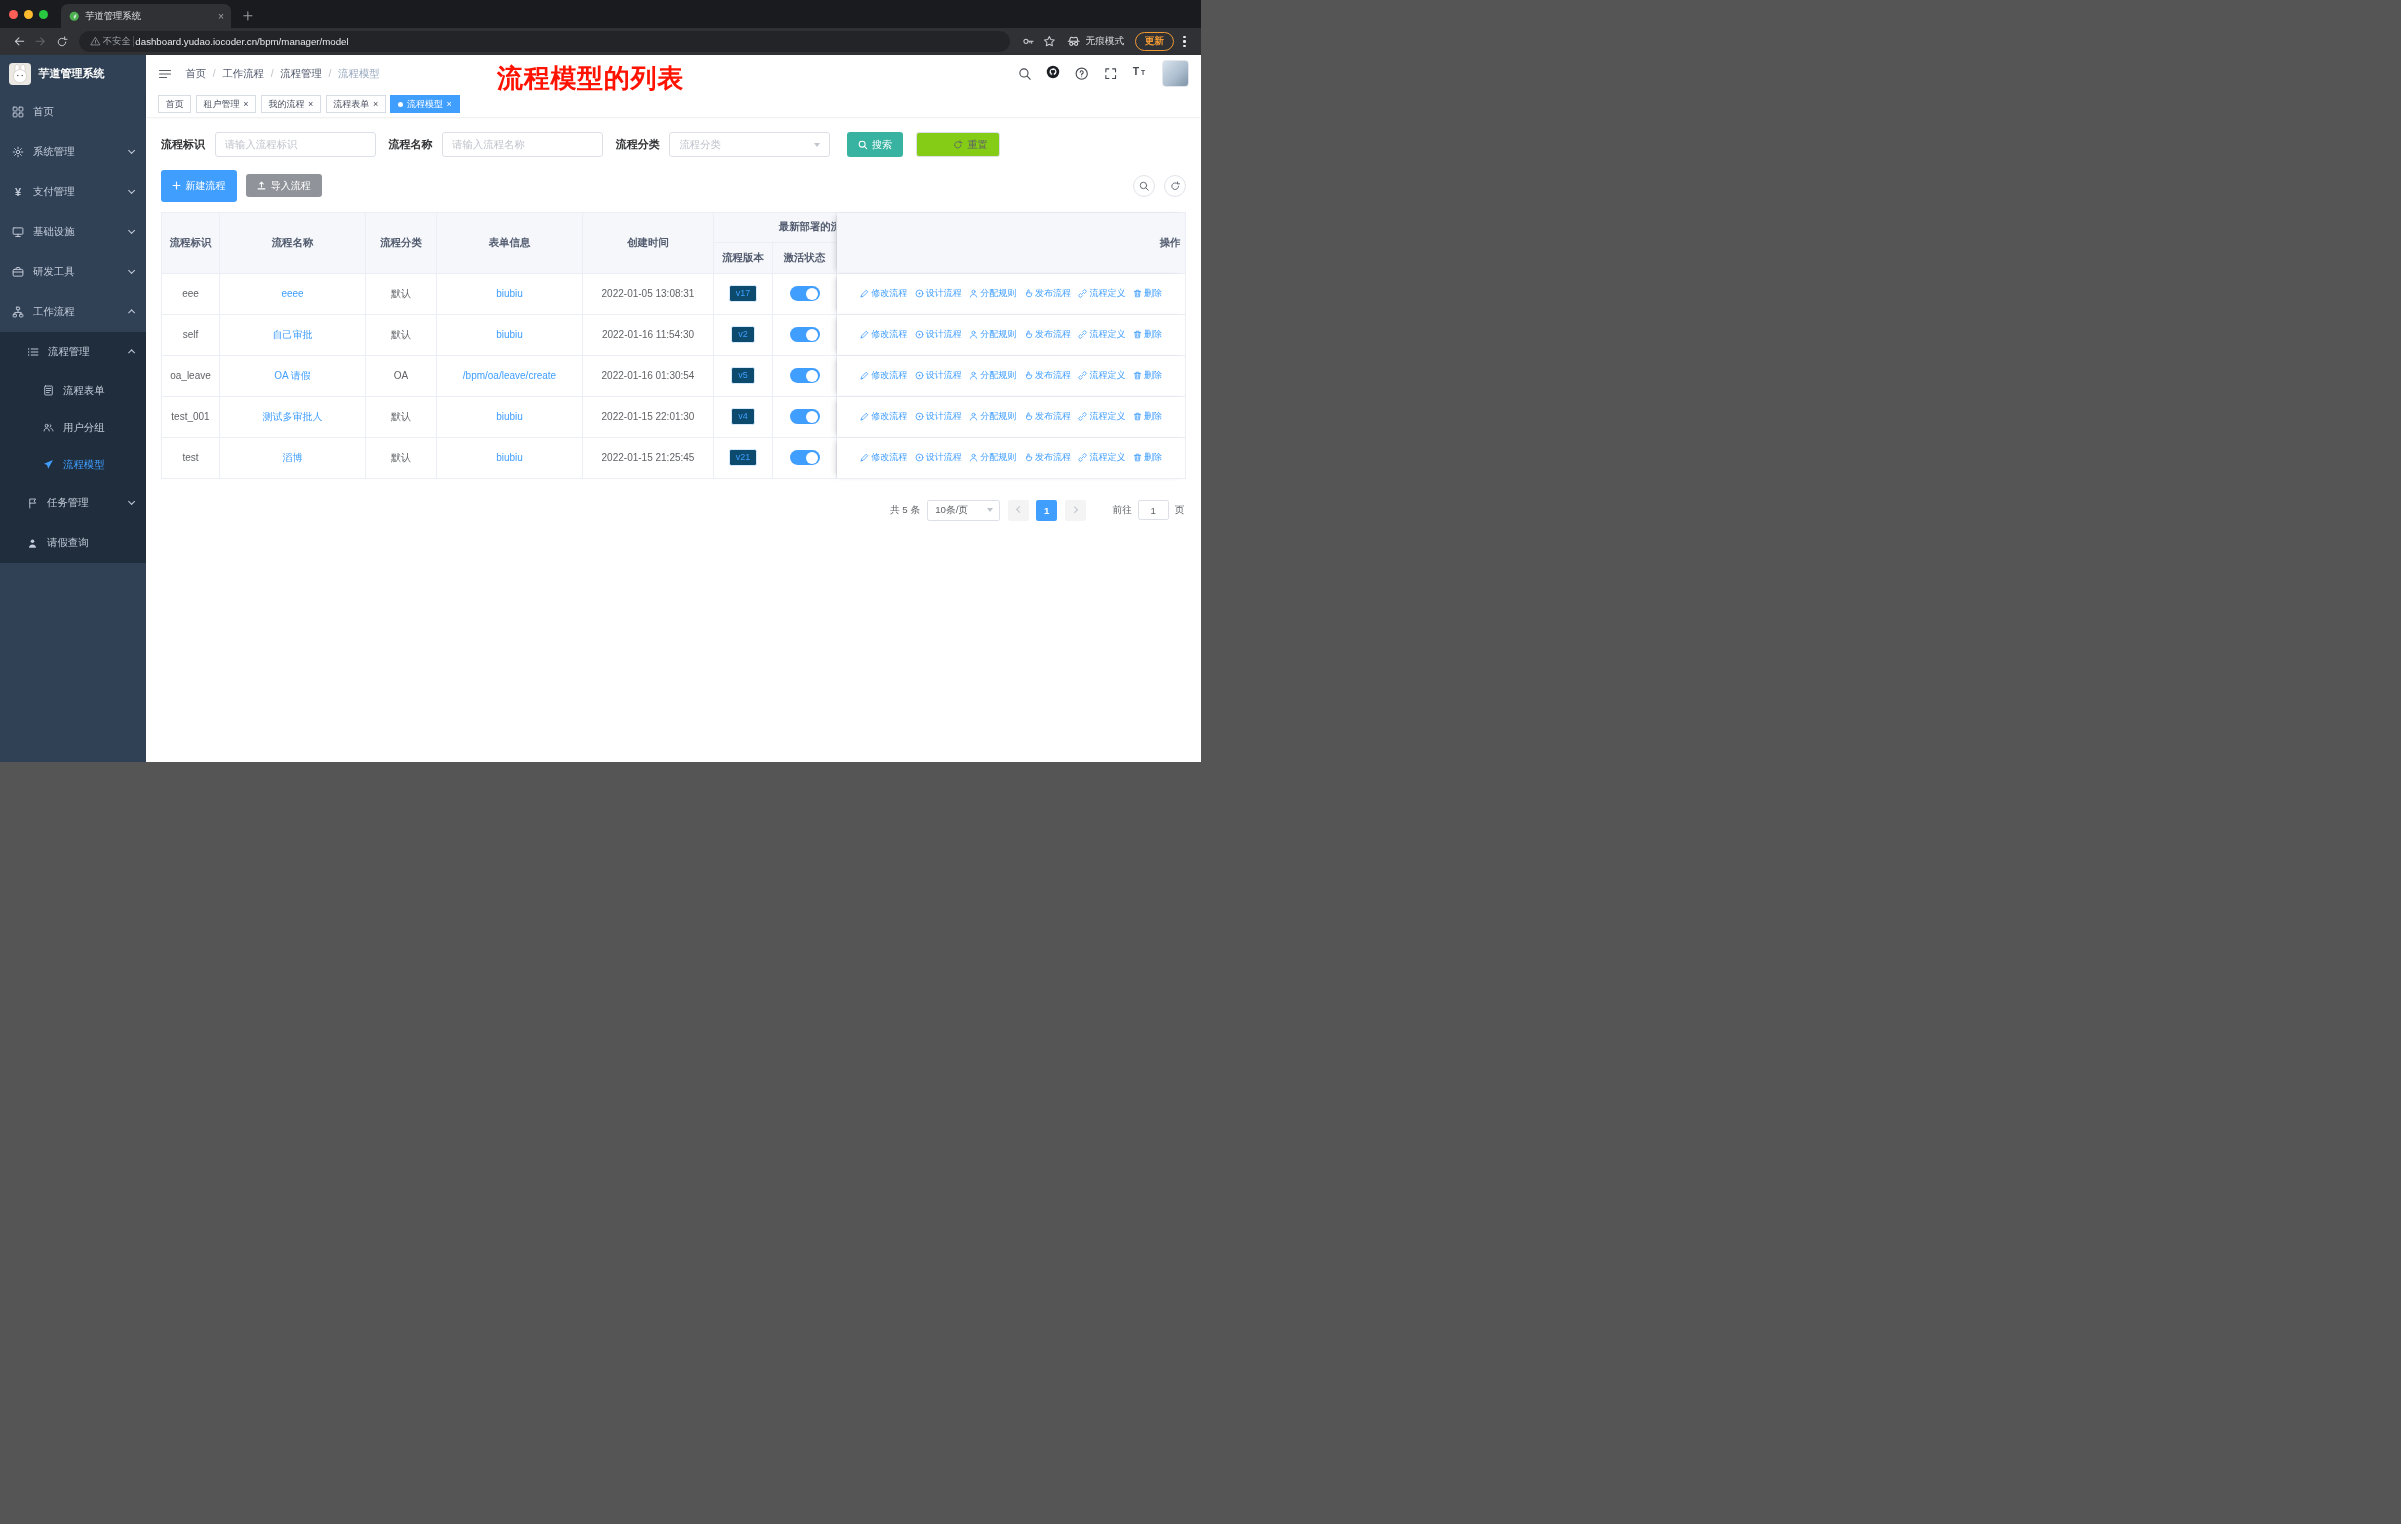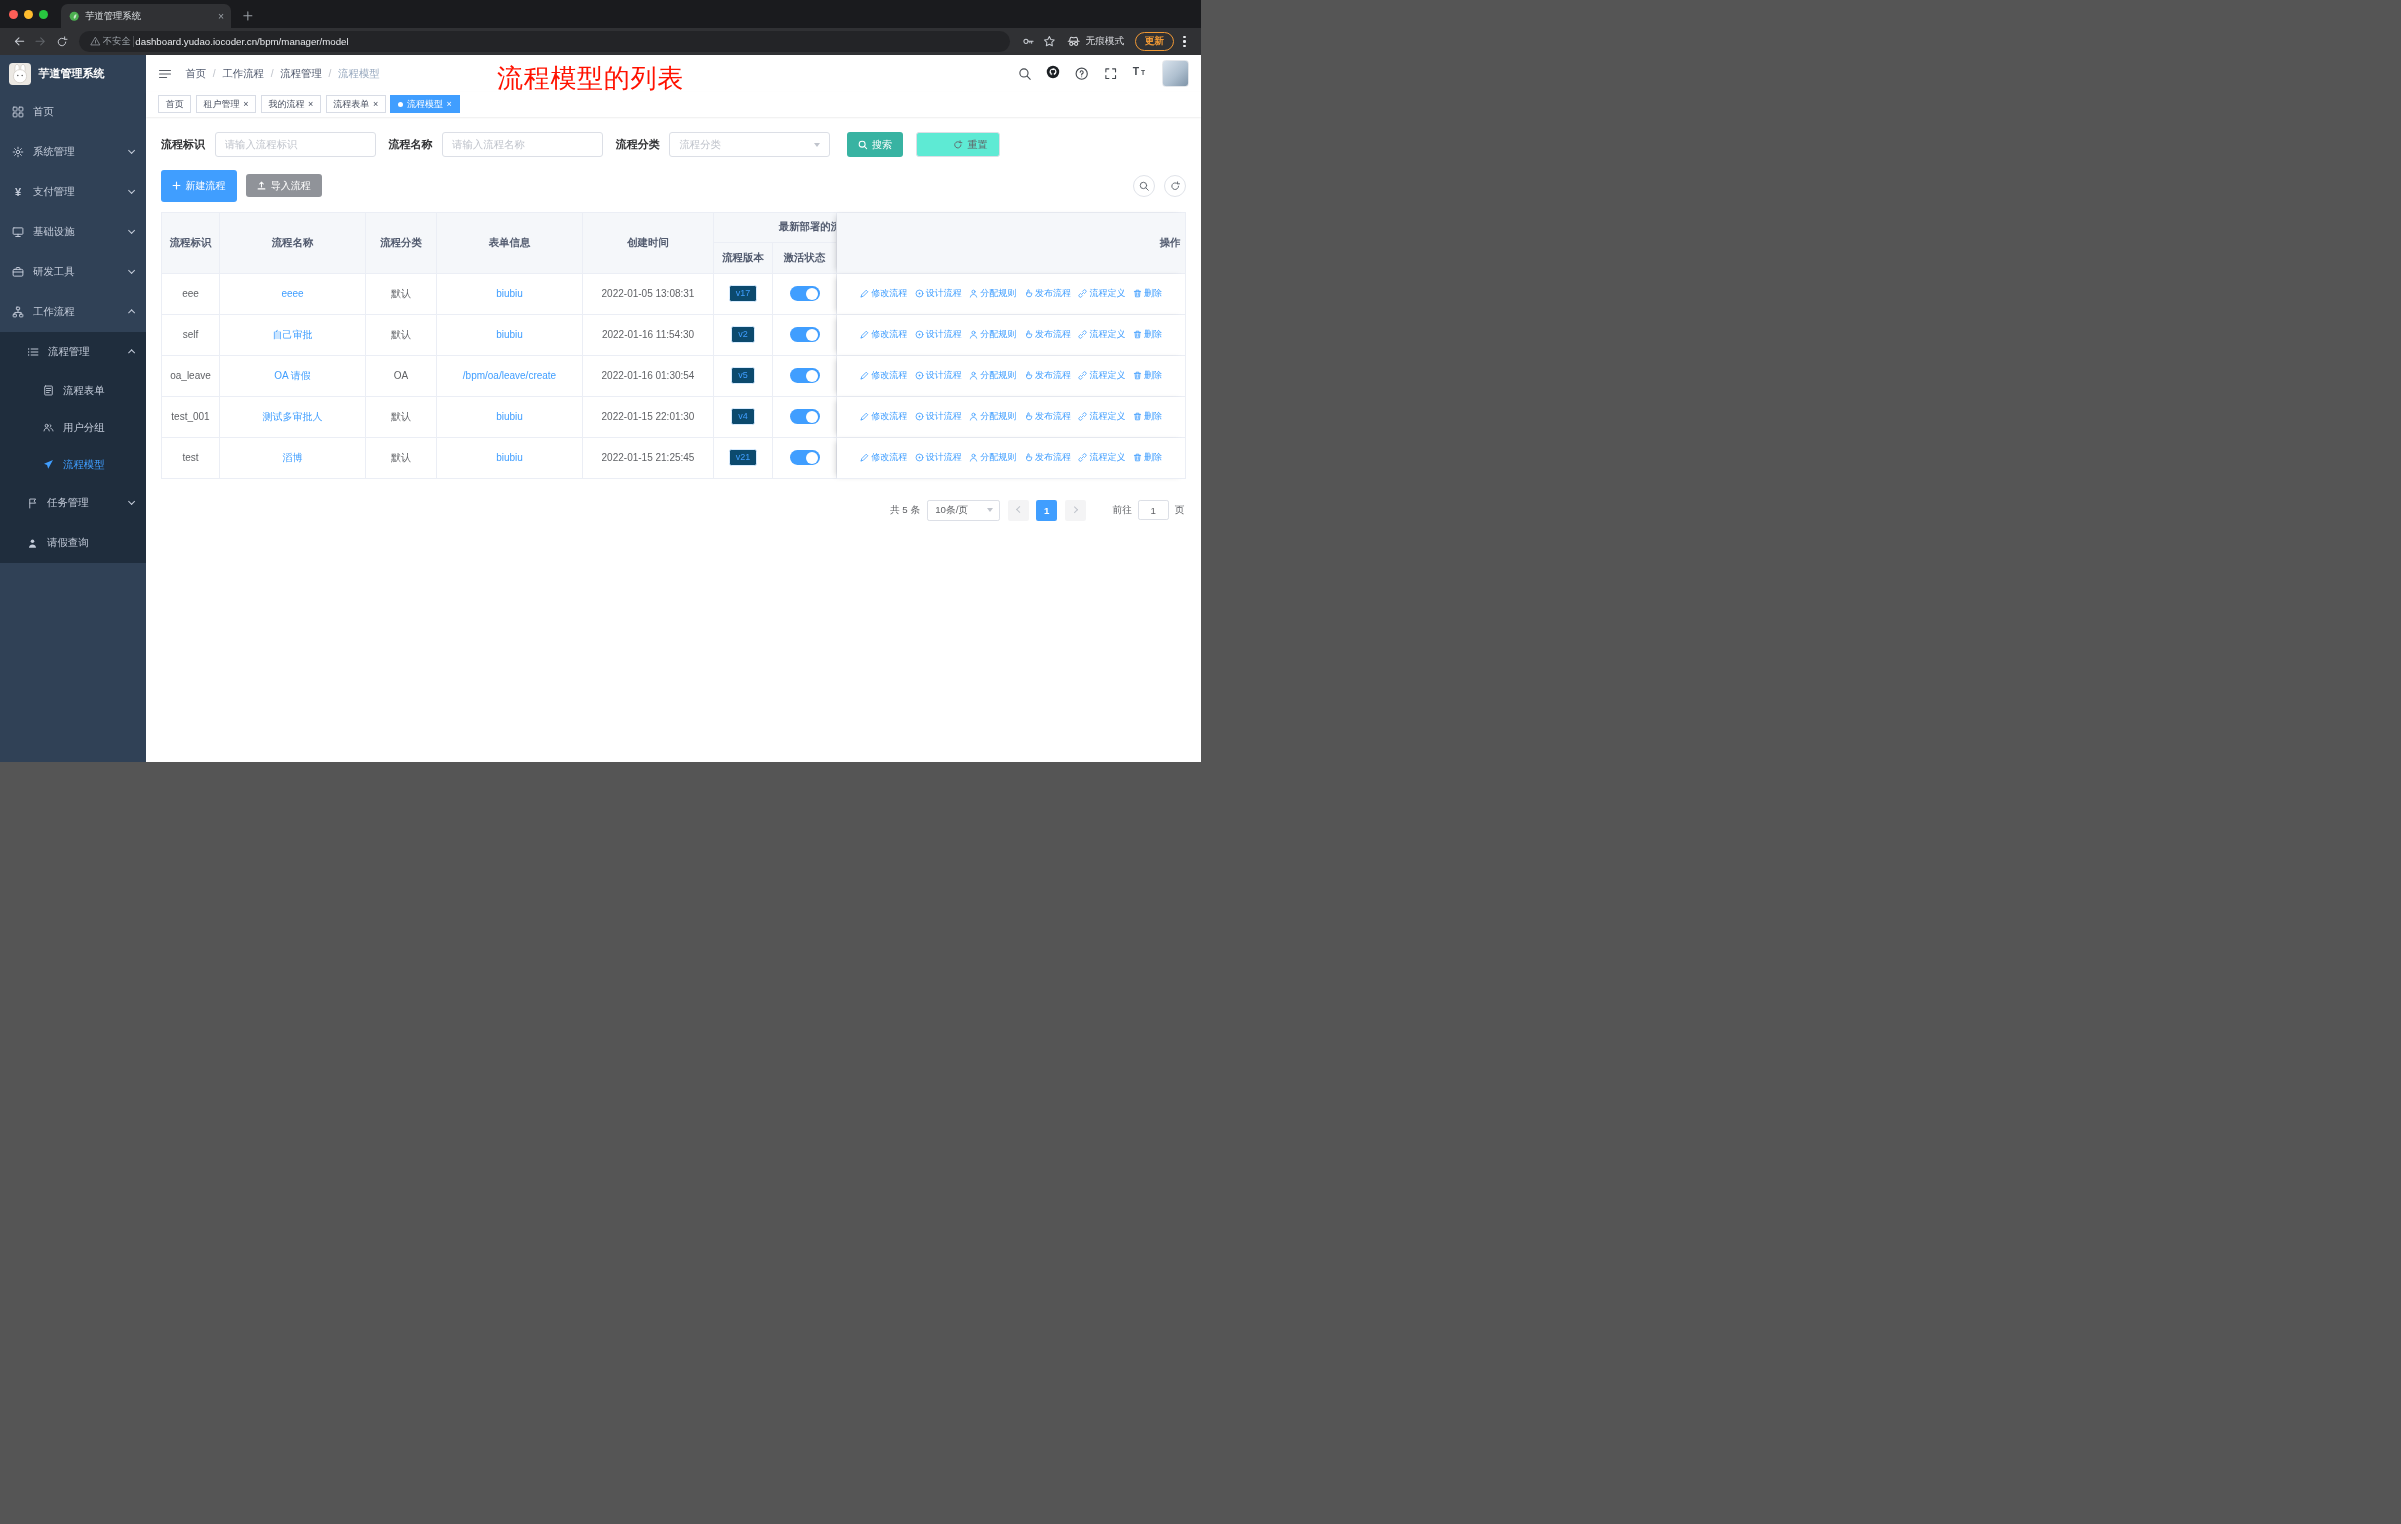--- a/index.html
+++ b/index.html
@@ -70,21 +70,21 @@
 
   
   .filters{display:flex;align-items:center;}
   .f-label{font-size:11px;font-weight:700;color:#303133;margin-right:9.7px;white-space:nowrap;}
   .f-input{width:161px;height:25px;border:0.7px solid #dcdfe6;border-radius:3px;padding:0 9px;font-size:10.4px;color:#606266;outline:none;margin-right:12.7px;font-family:inherit;}
   .f-input::placeholder{color:#c0c4cc;}
   .f-select{width:161px;height:25px;border:0.7px solid #dcdfe6;border-radius:3px;padding:0 9px;display:flex;align-items:center;justify-content:space-between;color:#c0c4cc;font-size:10.4px;margin-right:16.4px;cursor:pointer;background:#fff;}
   .caret{width:0;height:0;border-left:3.3px solid transparent;border-right:3.3px solid transparent;border-top:4.1px solid #c0c4cc;}
   .btn{height:25px;display:inline-flex;align-items:center;gap:4.5px;padding:0 11px;border-radius:3px;font-size:10px;cursor:pointer;border:none;white-space:nowrap;font-family:inherit;}
   .btn-search{background:var(--search_button);color:#fff;margin-right:13.4px;}
-  .btn-reset{background:#5eead4;border:0.7px solid #dcdfe6;color:#606266;padding-left:36px;}
+  .btn-reset{background:#84cc16;border:0.7px solid #dcdfe6;color:#606266;padding-left:36px;}
 
   
   .actions-row{display:flex;align-items:center;margin-top:12.7px;}
   .btn-create{background:var(--primary);color:#fff;height:32px;margin-right:9.7px;}
   .btn-import{background:#909399;color:#fff;height:23px;}
   .mini-group{margin-left:auto;display:flex;gap:9px;}
   .circle-btn{width:22px;height:22px;border:0.7px solid #e0e3e9;border-radius:50%;display:flex;align-items:center;justify-content:center;color:#60666d;background:#fff;cursor:pointer;}
 
   
   .tbl-wrap{margin-top:9.7px;}
@@ -109,21 +109,21 @@
   .psel{width:73px;height:21px;border:0.7px solid #dcdfe6;border-radius:2.2px;display:flex;align-items:center;justify-content:space-between;padding:0 6.7px;cursor:pointer;background:#fff;}
   .pbtn{width:21px;height:21px;background:#f4f4f5;border-radius:2.2px;display:flex;align-items:center;justify-content:center;color:#c0c4cc;cursor:pointer;}
   .pbtn.cur{background:var(--primary);color:#fff;font-weight:700;}
   .chev{width:5.2px;height:5.2px;border-left:1.2px solid currentColor;border-bottom:1.2px solid currentColor;display:inline-block;}
   .chev.left{transform:rotate(45deg) translate(0.7px,-0.7px);}
   .chev.right{transform:rotate(-135deg) translate(0.7px,-0.7px);}
   .goto-group{display:flex;align-items:center;gap:6px;margin-left:19.4px;}
   .goto-input{width:31px;height:20px;border:0.7px solid #dcdfe6;border-radius:2.2px;text-align:center;font-size:9.7px;color:#606266;outline:none;font-family:inherit;}
 
   
-  .annotation{position:absolute;left:497px;top:61px;font-size:26px;font-weight:400;color:var(--annotation);letter-spacing:0.7px;z-index:9;white-space:nowrap;}
+  .annotation{position:absolute;left:497px;top:61px;font-size:26px;font-weight:700;color:var(--annotation);letter-spacing:0.7px;z-index:9;white-space:nowrap;}
 
   
   svg.ic{fill:none;stroke:currentColor;stroke-width:1.3;stroke-linecap:round;stroke-linejoin:round;flex:none;display:block;}
   svg.thin{stroke-width:1.1;}
 </style>
 </head>
 <body>
 
 <div class="screen">
 

